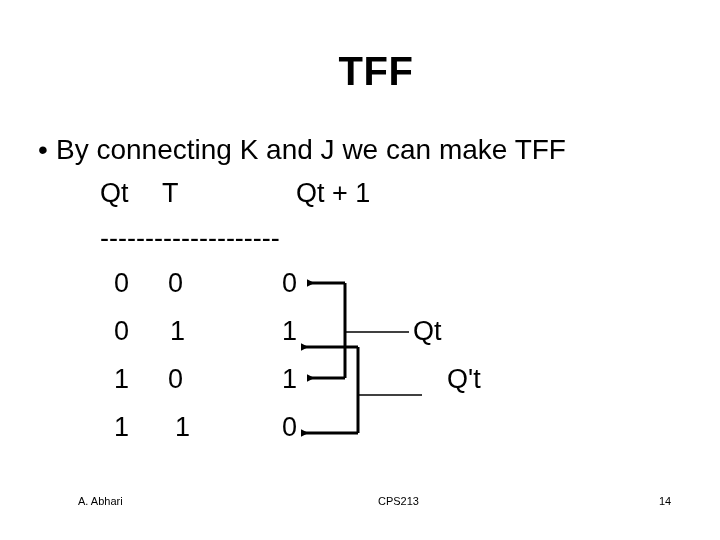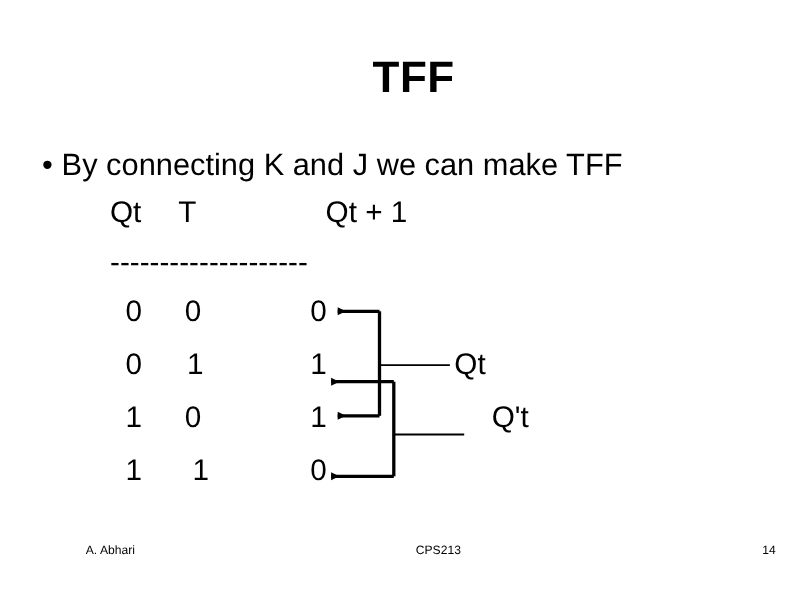--- a/index.html
+++ b/index.html
@@ -145,21 +145,21 @@
     position: absolute;
     left: 0;
     top: 494px;
     width: 720px;
     height: 20px;
     font-size: 11px;
     line-height: 14px;
   }
   .foot-author { position: absolute; left: 78px;  top: 0; text-align: right; }
   .foot-course { position: absolute; left: 378px; top: 0; }
-  .foot-page   { position: absolute; left: 659px; top: 0; margin-left: 34px; }
+  .foot-page   { position: absolute; left: 659px; top: 0; }
 </style>
 </head>
 <body>
 
 <div class="slide">
 
   <div class="slide-title">TFF</div>
 
   <div class="bullet-row">
     <span class="bullet-mark">•</span>

